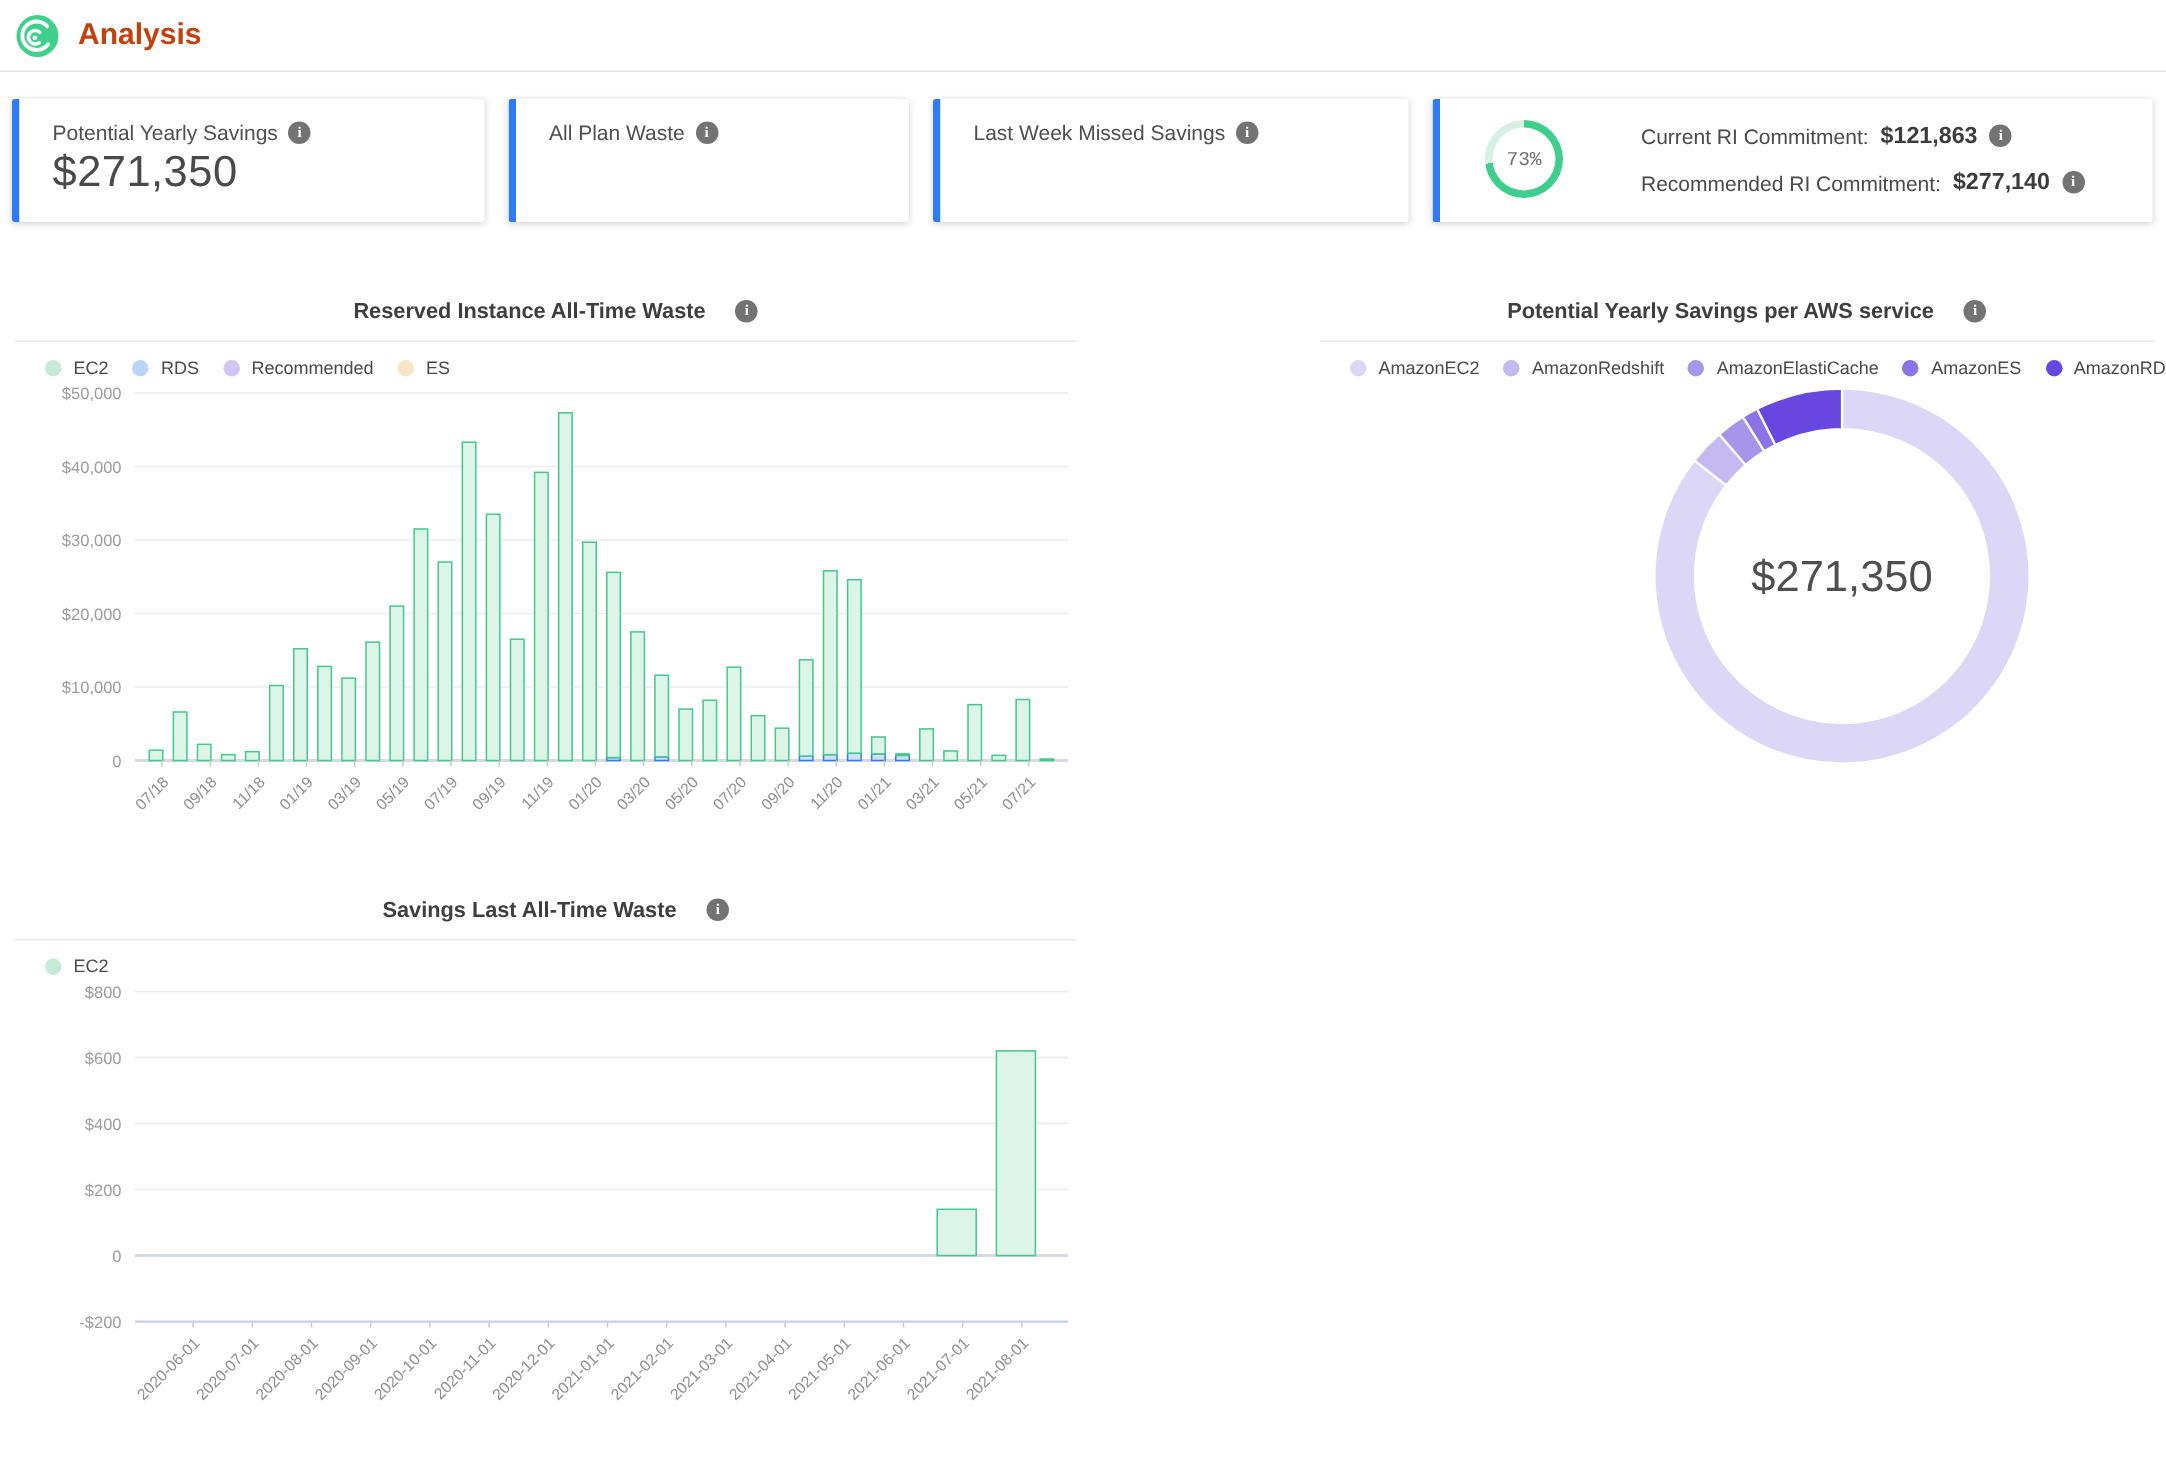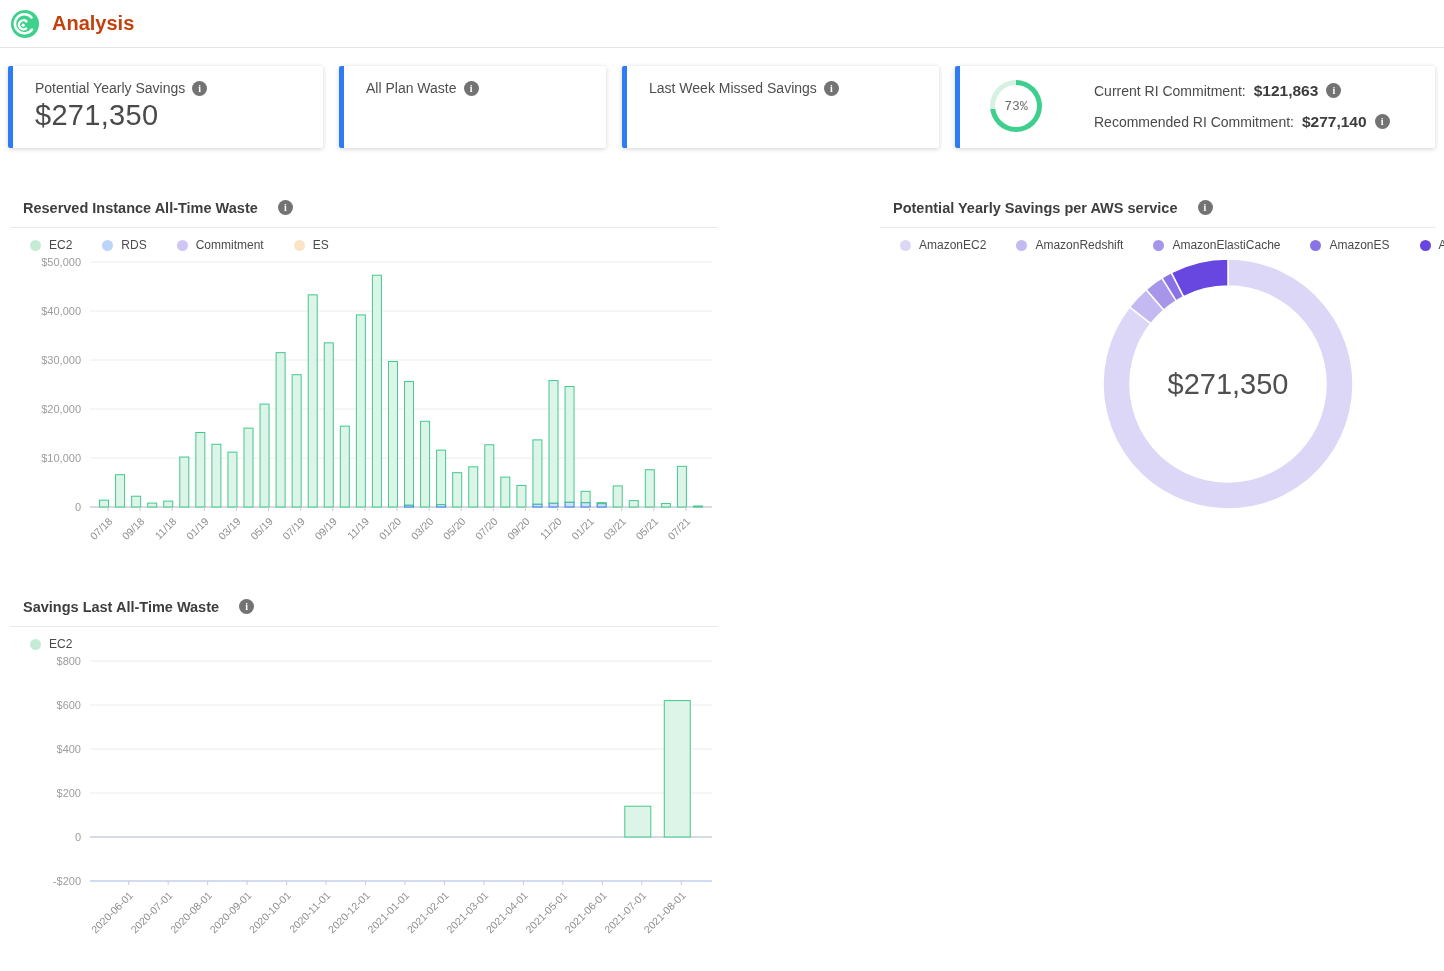--- a/index.html
+++ b/index.html
@@ -18,23 +18,23 @@
   .info-icon { display:inline-flex; width:15px; height:15px; border-radius:50%; background:#737373; color:#fff; font-size:10px; font-weight:700; align-items:center; justify-content:center; font-family:"Liberation Serif",serif; cursor:pointer; flex:none; }
   .card-ri { display:flex; align-items:center; padding-top:10px; }
   .gauge { width:52px; height:52px; border-radius:50%; position:relative; margin-left:8px; flex:none;font-family:Liberation Mono, monospace; }
   .gauge-inner { position:absolute; left:5px; top:5px; width:42px; height:42px; background:#fff; border-radius:50%; display:flex; align-items:center; justify-content:center; font-size:13px; color:#6f6f6f; }
   .ri-rows { margin-left:52px; display:flex; flex-direction:column; gap:13px; }
   .ri-row { display:flex; align-items:center; gap:8px; font-size:14px; color:#4a4a4a; }
   .ri-row b { font-size:15.5px; color:#3c3c3c; }
 
   
   .chart-block { position:absolute; background:#fff; }
-  .chart-title-row { height:40px; display:flex; align-items:center; gap:20px; padding-left:13px; border-bottom:1px solid #e9e9e9; }
+  .chart-title-row { height:40px; display:flex; align-items:center; gap:20px; padding-left:13px; border-bottom:1px solid #e9e9e9;justify-content:center; }
   .chart-title { font-size:14.5px; font-weight:700; color:#3e3e3e; }
-  .legend { display:flex; align-items:center; margin:10px 0 0 20px; gap:30px; }
+  .legend { display:flex; align-items:center; margin:10px 0 0 20px; gap:16px; }
   .legend.justified { justify-content:space-between; margin-right:12px; }
   .legend-item { display:flex; align-items:center; gap:8px; font-size:12px; color:#4a4a4a; cursor:pointer; }
   .legend-dot { width:11px; height:11px; border-radius:50%; flex:none; }
   svg text { font-family:"Liberation Sans",sans-serif; }
   .axis-text { font-size:11px; fill:#9d9d9d; }
   .xlab { font-size:10.5px; fill:#8f8f8f; }
   .donut-center { font-size:29px; fill:#4f4f4f; }
 </style>
 </head>
 <body>
@@ -97,21 +97,21 @@
       <div class="legend-item">
         <span class="legend-dot" style="background: rgb(197, 235, 215);"></span>
         <span>EC2</span>
       </div>
       <div class="legend-item">
         <span class="legend-dot" style="background: rgb(188, 212, 248);"></span>
         <span>RDS</span>
       </div>
       <div class="legend-item">
         <span class="legend-dot" style="background: rgb(208, 197, 245);"></span>
-        <span>Commitment</span>
+        <span>Recommended</span>
       </div>
       <div class="legend-item">
         <span class="legend-dot" style="background: rgb(250, 227, 198);"></span>
         <span>ES</span>
       </div>
     </div>
   <svg id="chart-ri" width="708" height="316">
       <line x1="80" y1="10" x2="702" y2="10" stroke="#ececec" stroke-width="1"></line>
       <text x="71" y="14" text-anchor="end" class="axis-text">$50,000</text>
       <line x1="80" y1="59" x2="702" y2="59" stroke="#ececec" stroke-width="1"></line>

